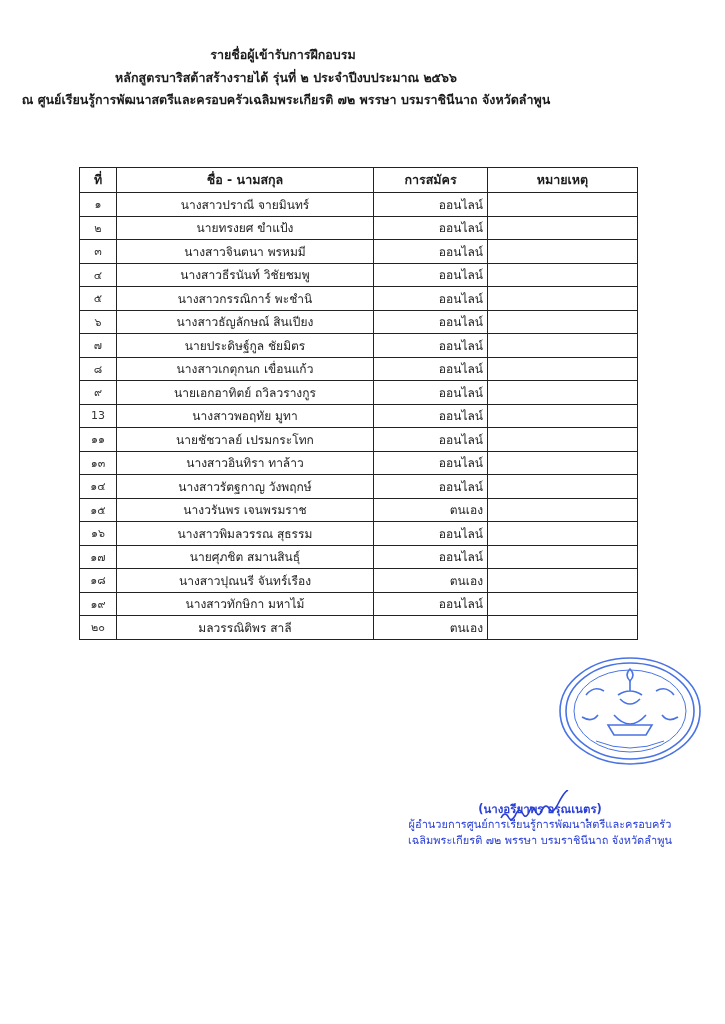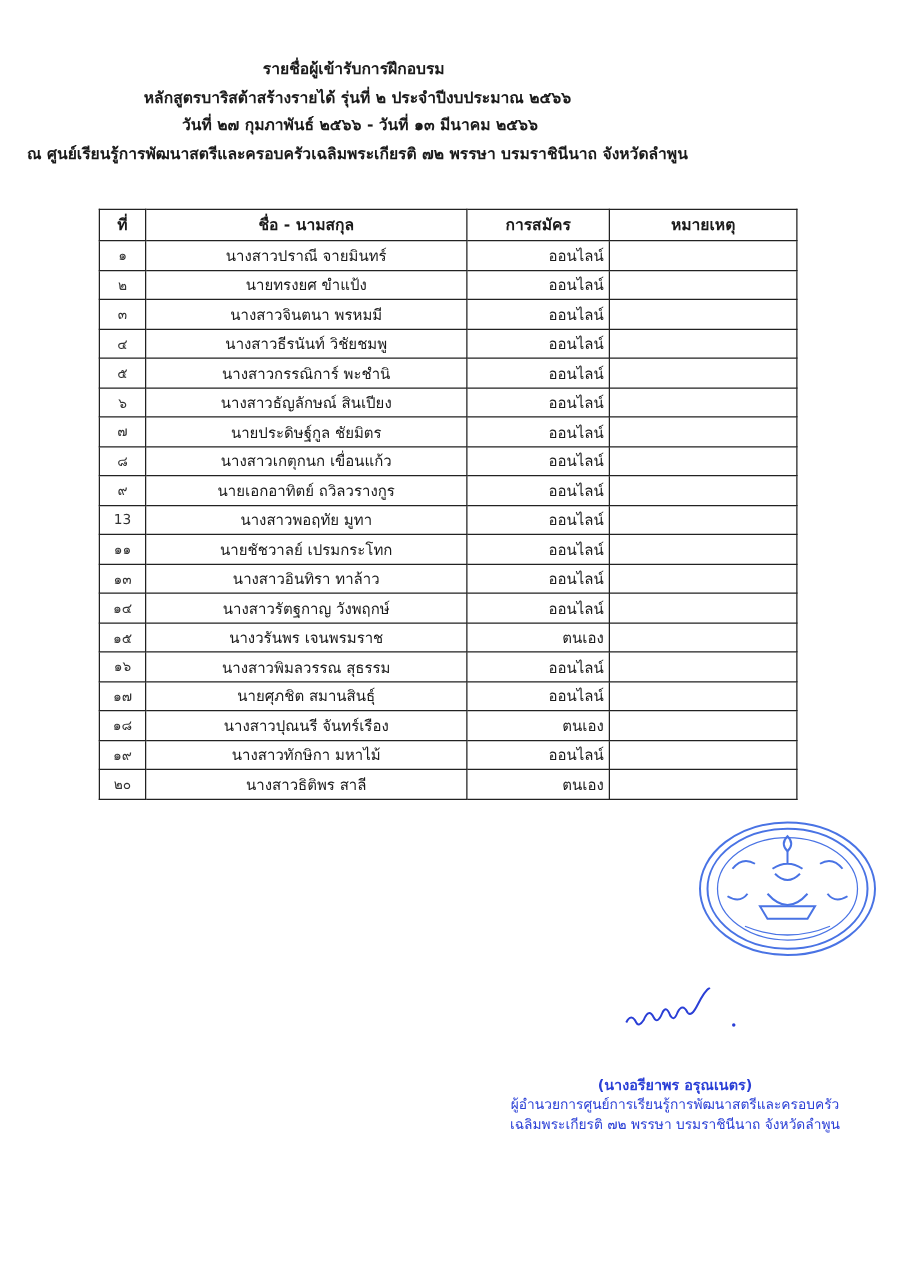--- a/index.html
+++ b/index.html
@@ -17,32 +17,31 @@
   table.roster th, table.roster td { border:1px solid #222; padding:0 4px; height:22.5px;
                  white-space:nowrap; }
   table.roster th { font-weight:bold; font-size:12.5px; text-align:center; height:24px; }
   col.c-no { width:37px; } col.c-name { width:257px; } col.c-reg { width:114px; } col.c-note { width:150px; }
   td.no { text-align:center; color:#333; font-size:11px; }
   td.name { text-align:center; padding-left:3px; }
   td.reg { text-align:right; }
 
   .seal { position:absolute; left:556px; top:655px; width:148px; height:112px; }
   .signature { position:absolute; left:495px; top:790px; width:100px; height:40px; }
-  .signer { position:absolute; left:380px; top:860px; width:320px; text-align:center;
+  .signer { position:absolute; left:380px; top:801px; width:320px; text-align:center;
             color:#2a3fd6; font-size:11px; line-height:16px; }
   .signer .sname { font-weight:bold; font-size:11.5px; }
   .signer .pos1, .signer .pos2 { white-space:nowrap; }
 </style>
 </head>
 <body>
 
 <div class="title-block">
   <div class="title-line l1">รายชื่อผู้เข้ารับการฝึกอบรม</div>
   <div class="title-line l2">หลักสูตรบาริสต้าสร้างรายได้ รุ่นที่ ๒    ประจำปีงบประมาณ  ๒๕๖๖</div>
-  <div class="title-line l3">วันที่ ๒๗ กุมภาพันธ์ ๒๕๖๖ - วันที่ ๑๓ มีนาคม ๒๕๖๖</div>
   <div class="title-line l4">ณ ศูนย์เรียนรู้การพัฒนาสตรีและครอบครัวเฉลิมพระเกียรติ ๗๒ พรรษา บรมราชินีนาถ จังหวัดลำพูน</div>
 </div>
 
 <table class="roster">
   <colgroup>
       <col class="c-no">
       <col class="c-name">
       <col class="c-reg">
       <col class="c-note">
     </colgroup>
@@ -158,21 +157,21 @@
         <td class="note"></td>
       </tr>
       <tr>
         <td class="no">๑๙</td>
         <td class="name">นางสาวทักษิกา  มหาไม้</td>
         <td class="reg">ออนไลน์</td>
         <td class="note"></td>
       </tr>
       <tr>
         <td class="no">๒๐</td>
-        <td class="name">นางสาวธิติพร  สาลี</td>
+        <td class="name">มลวรรณิติพร  สาลี</td>
         <td class="reg">ตนเอง</td>
         <td class="note"></td>
       </tr>
     </tbody>
 </table>
 
 <svg class="seal" viewBox="0 0 148 112">
   <g fill="none" stroke="#2a5be0" stroke-width="1.6" opacity="0.85">
     <ellipse cx="74" cy="56" rx="70" ry="53"></ellipse>
     <ellipse cx="74" cy="56" rx="64" ry="48"></ellipse>

